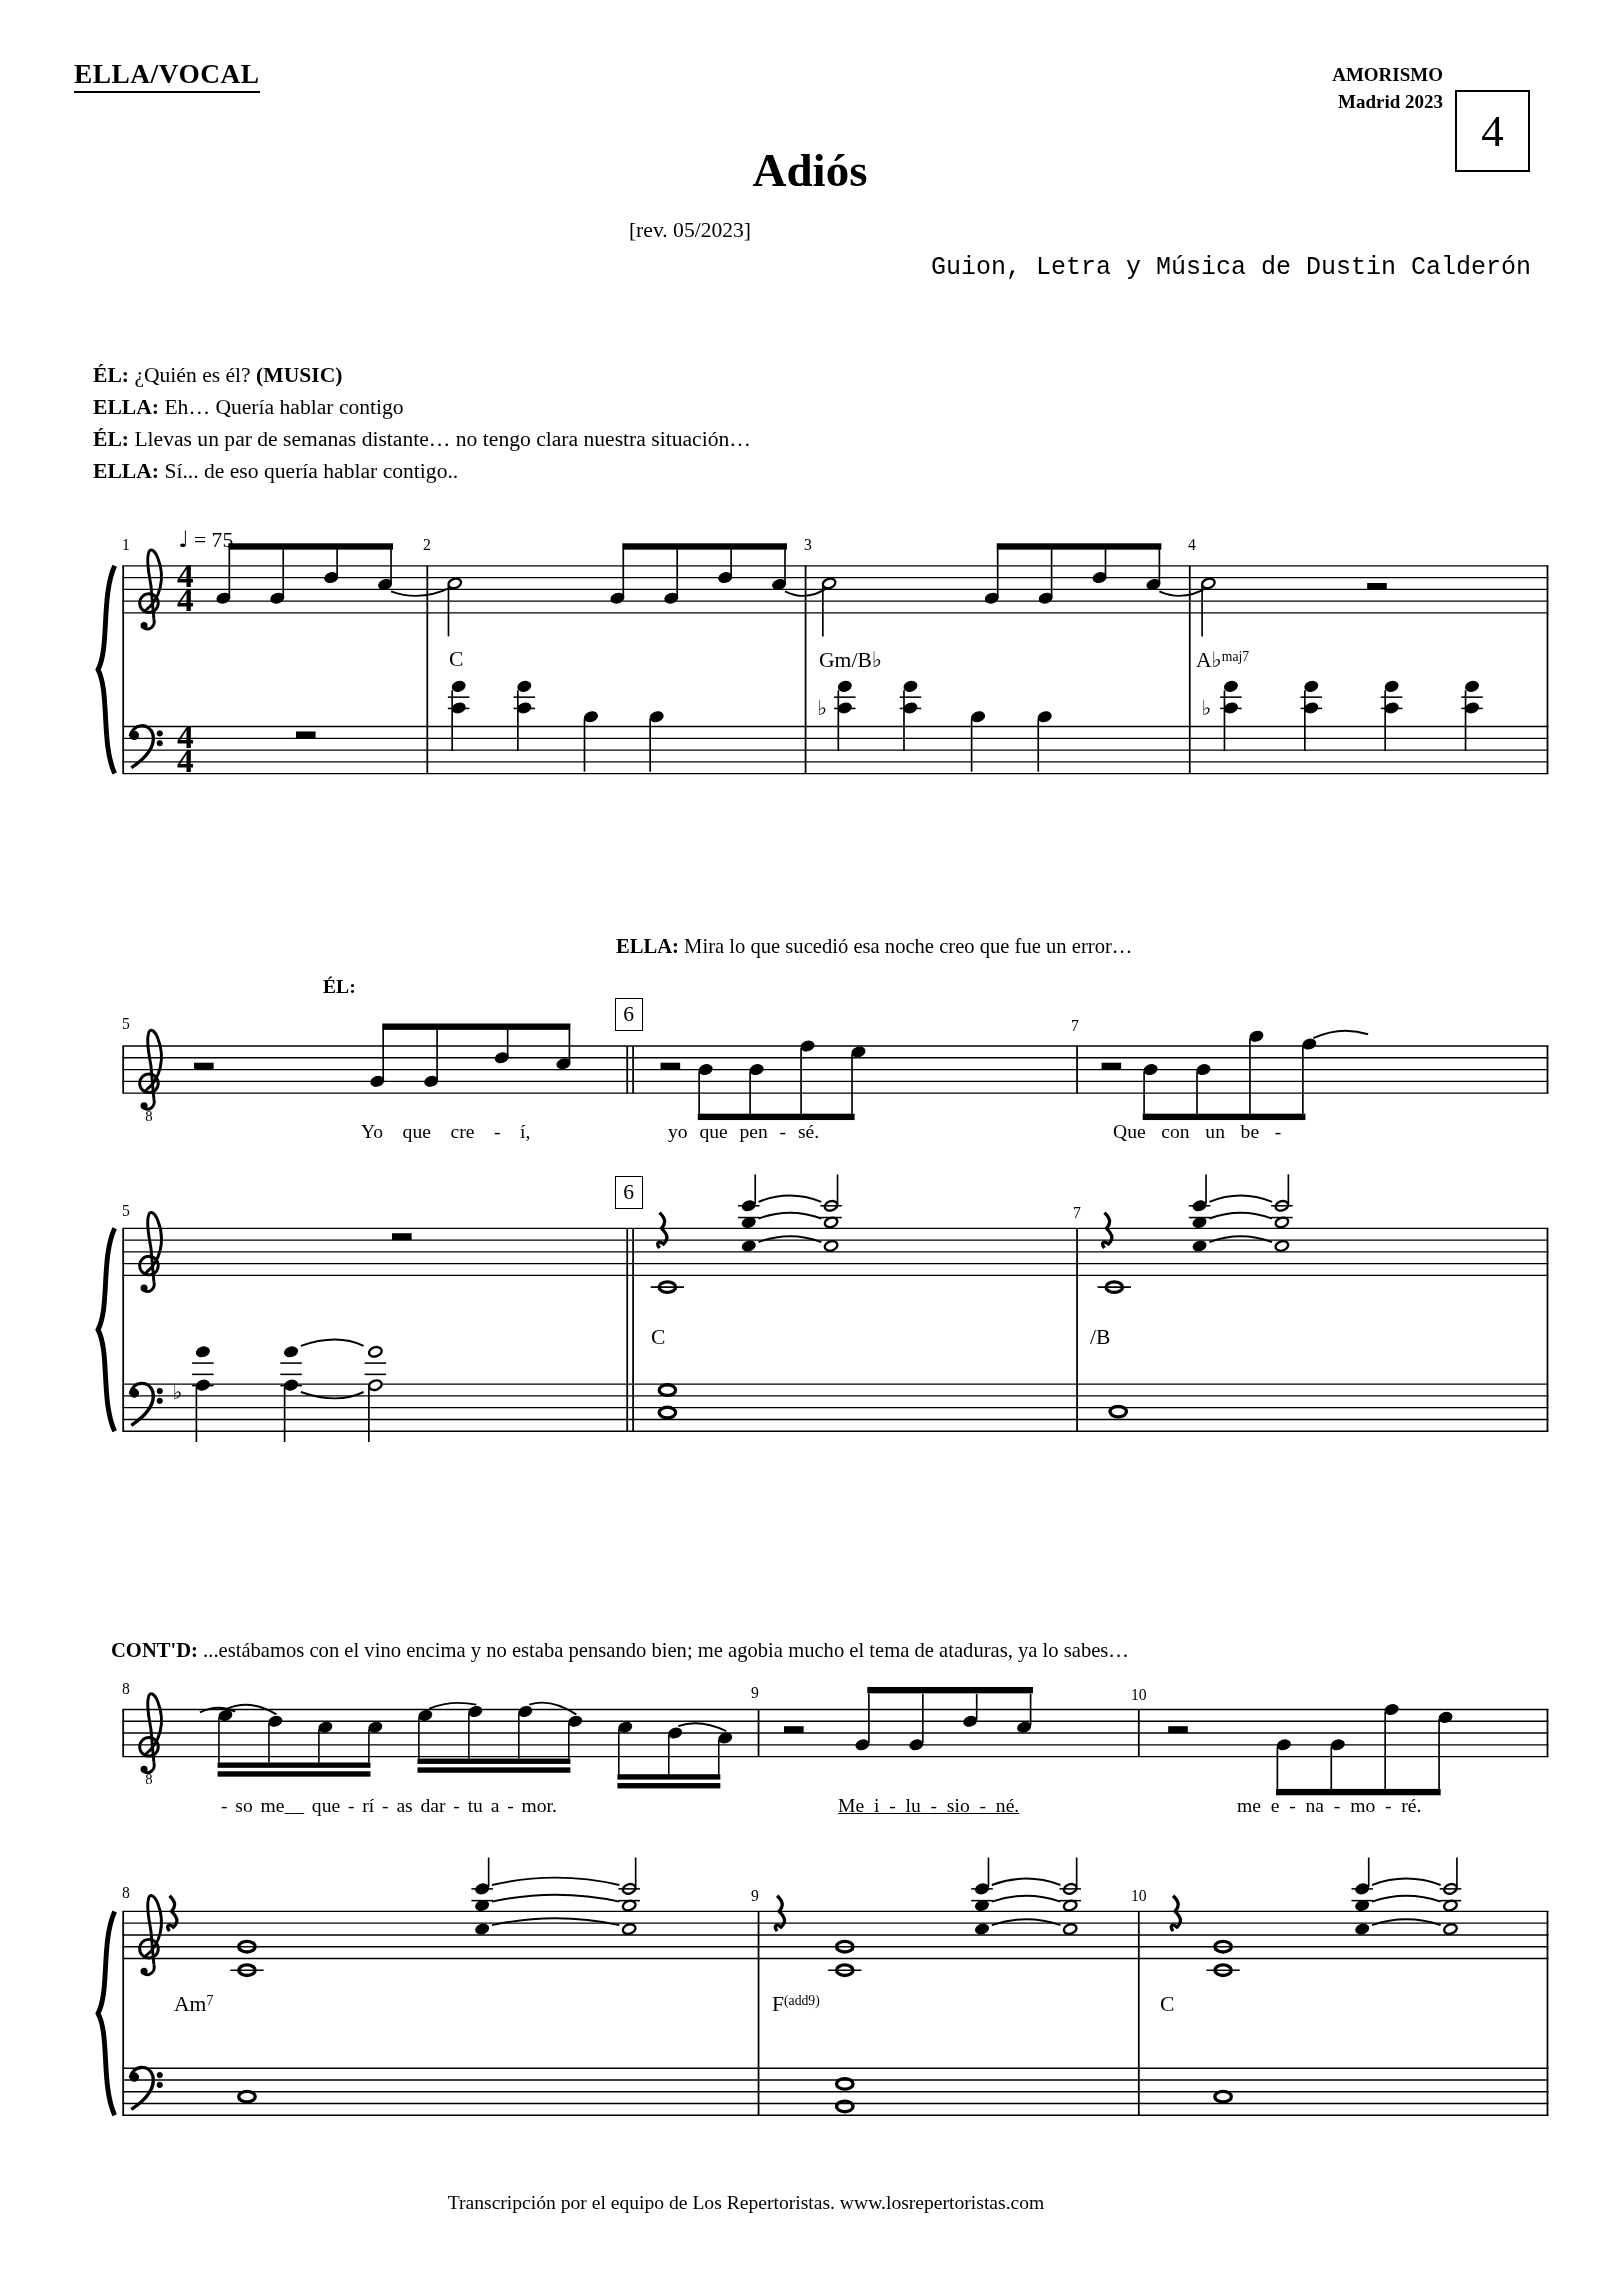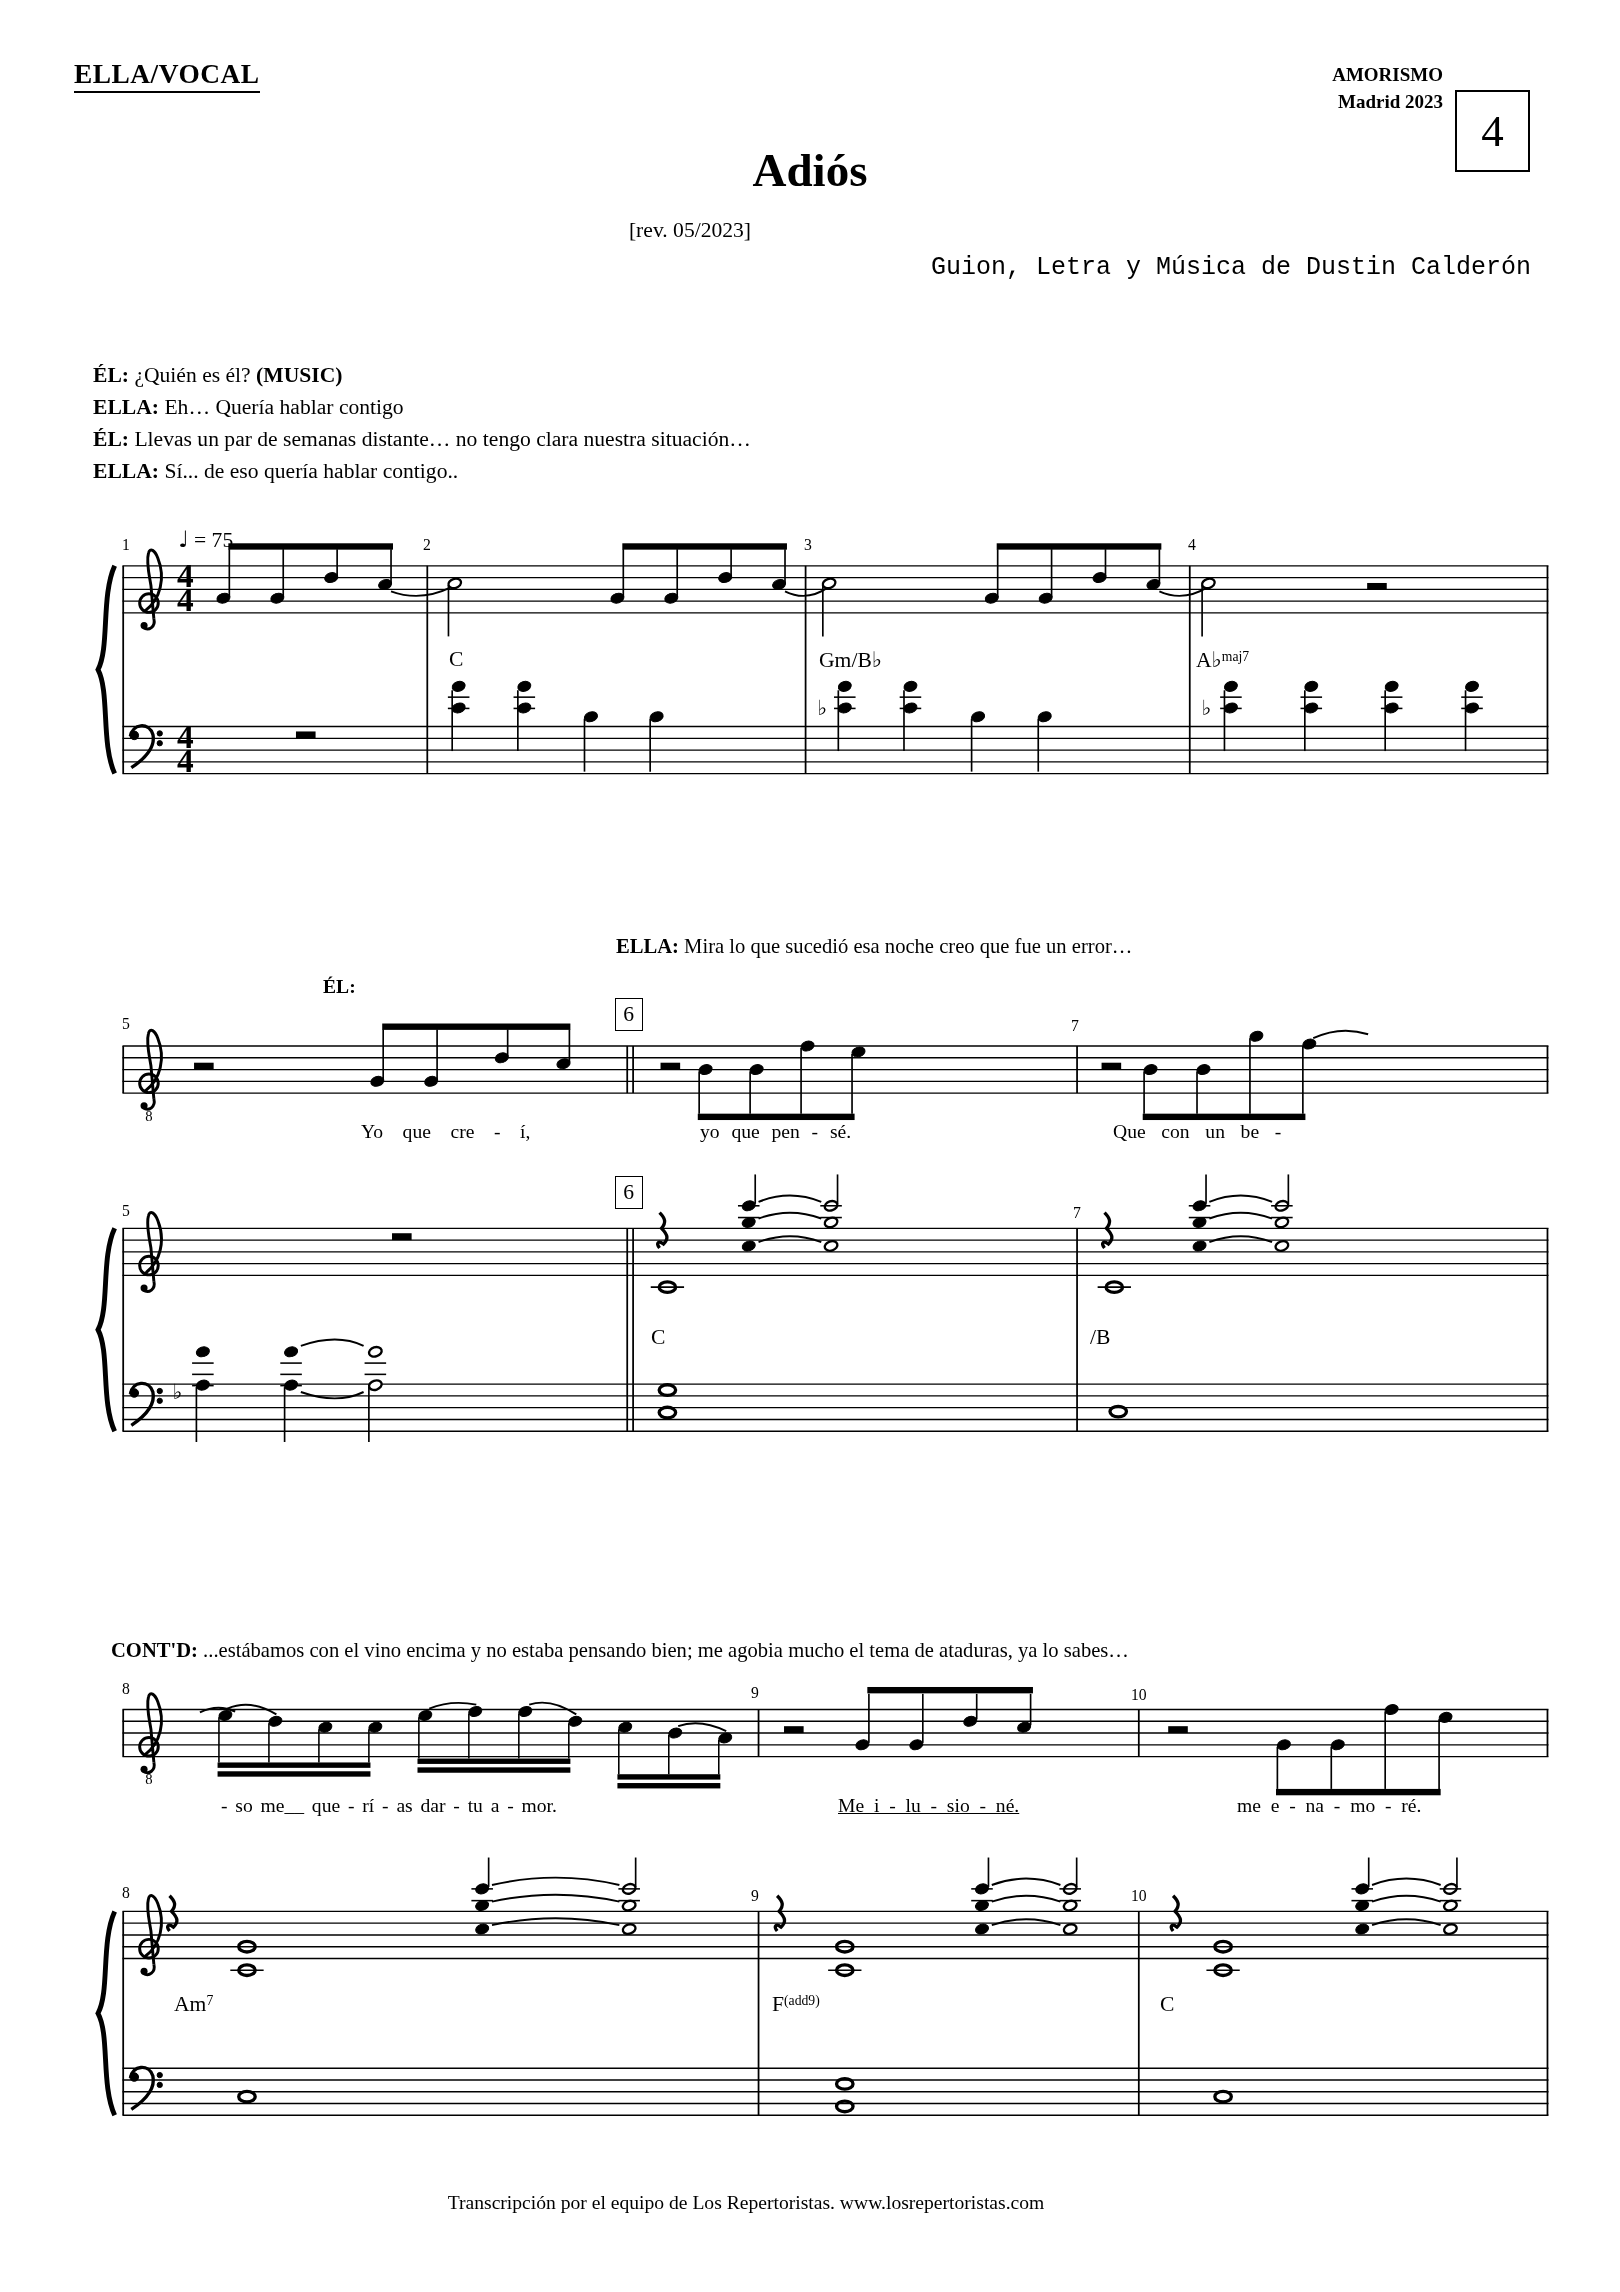--- a/index.html
+++ b/index.html
@@ -494,21 +494,21 @@
   <span class="abs chord" style="left:819px;top:647px;"><span>Gm/B♭</span><sup></sup></span>
   <span class="abs chord" style="left:1196px;top:647px;"><span>A♭</span><sup>maj7</sup></span>
 
   <div class="abs cue" style="left:616px;top:935px;"><b>ELLA:</b><span> Mira lo que sucedió esa noche creo que fue un error…</span></div>
   <div class="abs voice-label" style="left:323px;top:976px;">ÉL:</div>
   <span class="abs mnum" style="left:122px;top:1015px;">5</span>
   <div class="abs rehearsal" style="left:615px;top:998px;">6</div>
   <span class="abs mnum" style="left:1071px;top:1017px;">7</span>
 
   <span class="abs lyric" style="left:361px;top:1121px;word-spacing:14.7px;">Yo que cre - í,</span>
-  <span class="abs lyric" style="left:700px;top:1121px;word-spacing:6.9px;">yo que pen - sé.</span>
+  <span class="abs lyric" style="left:668px;top:1121px;word-spacing:6.9px;">yo que pen - sé.</span>
   <span class="abs lyric" style="left:1113px;top:1121px;word-spacing:10.8px;">Que con un be -</span>
 
   <span class="abs mnum" style="left:122px;top:1202px;">5</span>
   <div class="abs rehearsal" style="left:615px;top:1176px;">6</div>
   <span class="abs mnum" style="left:1073px;top:1204px;">7</span>
   <span class="abs chord" style="left:651px;top:1325px;"><span>C</span><sup></sup></span>
   <span class="abs chord" style="left:1090px;top:1325px;"><span>/B</span><sup></sup></span>
 
   <div class="abs cue" style="left:111px;top:1639px;"><b>CONT'D:</b><span> ...estábamos con el vino encima y no estaba pensando bien; me agobia mucho el tema de ataduras, ya lo sabes…</span></div>
   <span class="abs mnum" style="left:122px;top:1680px;">8</span>

